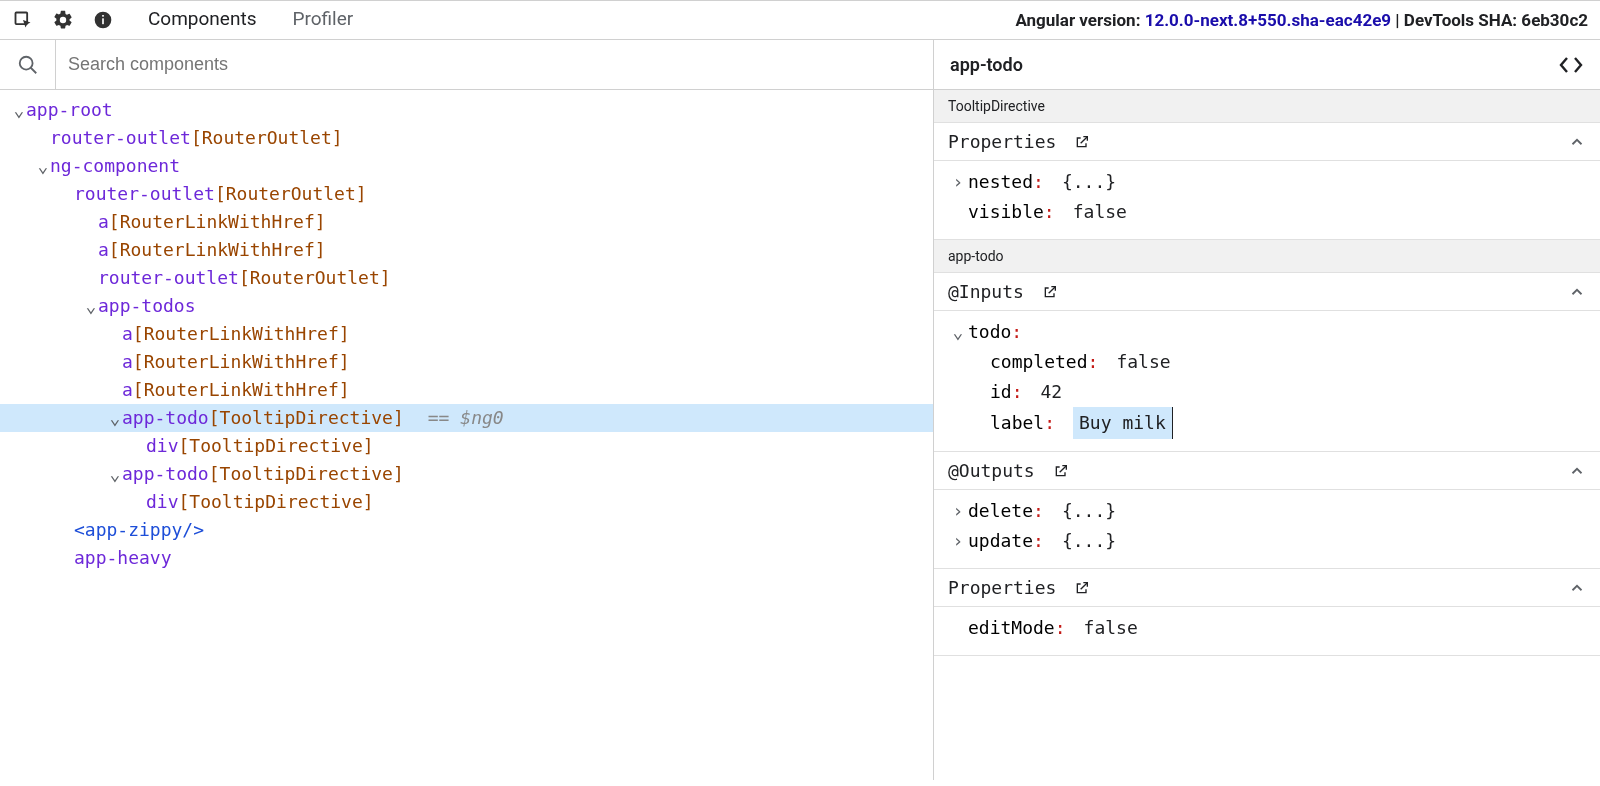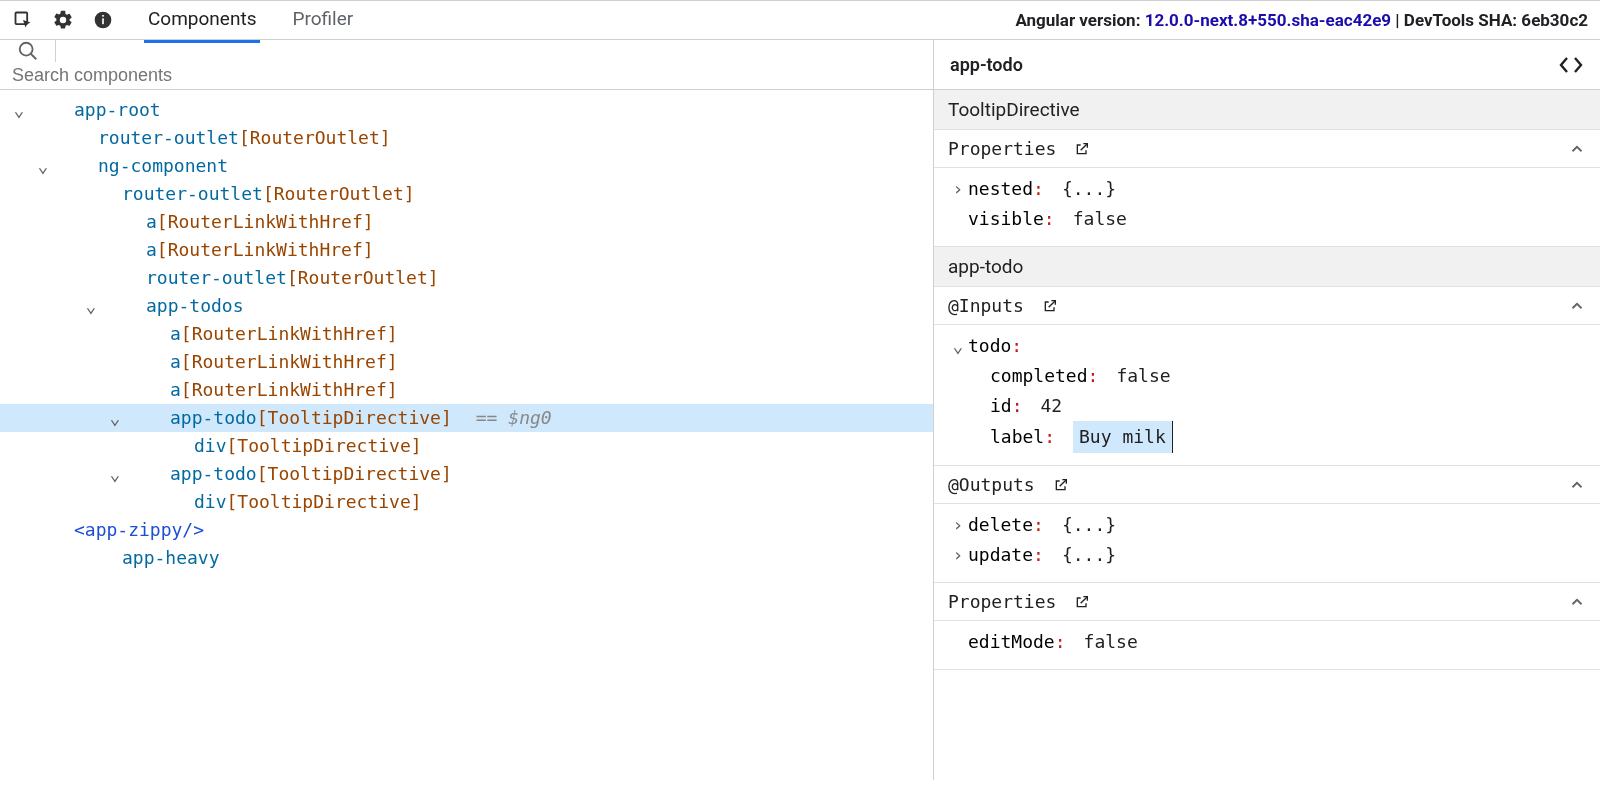--- a/index.html
+++ b/index.html
@@ -47,21 +47,21 @@
       white-space: nowrap;
     }
     .version .link { color: #1a0dab; }
 
     
     .main { display: flex; height: calc(100% - 46px); }
     .left { width: 934px; display: flex; flex-direction: column; border-right: 1px solid #d0d0d0; }
     .right { flex: 1; display: flex; flex-direction: column; overflow: hidden; }
 
     
-    .search-row { display: flex; height: 50px; border-bottom: 1px solid #d0d0d0; flex-direction: column; }
+    .search-row { display: flex; height: 50px; border-bottom: 1px solid #d0d0d0; }
     .search-icon-cell {
       width: 56px;
       display: flex; align-items: center; justify-content: center;
       border-right: 1px solid #d0d0d0;
       color: #5f6368;
     }
     .search-input {
       flex: 1;
       border: none;
       outline: none;
@@ -84,42 +84,42 @@
       cursor: pointer;
     }
     .tree-row.selected { background: #cfe8fc; }
     .caret {
       display: inline-block;
       width: 14px;
       color: #5f6368;
       text-align: center;
       user-select: none;
     }
-    .node-comp { color: #0369a1; margin-left: 48px; }
+    .node-comp { color: #6d28d9; }
     .node-dir { color: #994500; }
     .node-tag { color: #1d4ed8; }
     .ng0 { color: #888; font-style: italic; margin-left: 24px; }
     .indent { display: inline-block; }
 
     
     .right-header {
       display: flex;
       align-items: center;
       height: 50px;
       border-bottom: 1px solid #d0d0d0;
       padding: 0 16px;
     }
     .right-title { font-size: 18px; font-weight: 600; }
     .right-header .icon-btn { margin-left: auto; cursor: pointer; }
 
     .section-sub {
       background: #f1f1f1;
       border-bottom: 1px solid #e0e0e0;
       padding: 8px 14px;
-      font-size: 19px;
+      font-size: 14px;
       font-weight: 400;
     }
     .section-head {
       display: flex;
       align-items: center;
       padding: 8px 14px;
       border-bottom: 1px solid #e0e0e0;
       font-size: 18px;
     }
     .section-head .title { display: flex; align-items: center; gap: 18px; }

